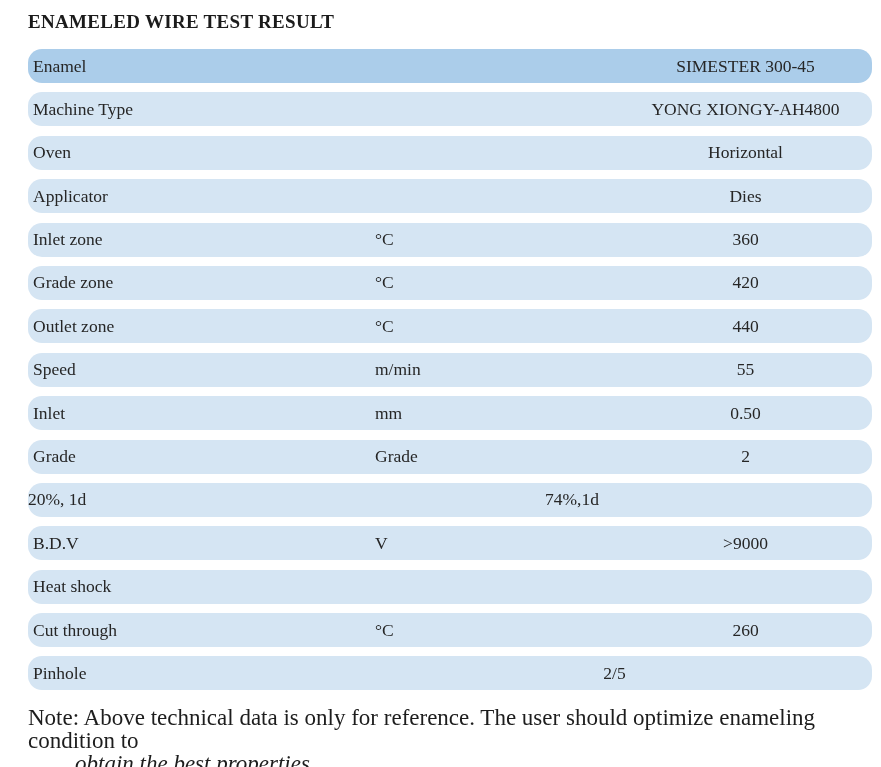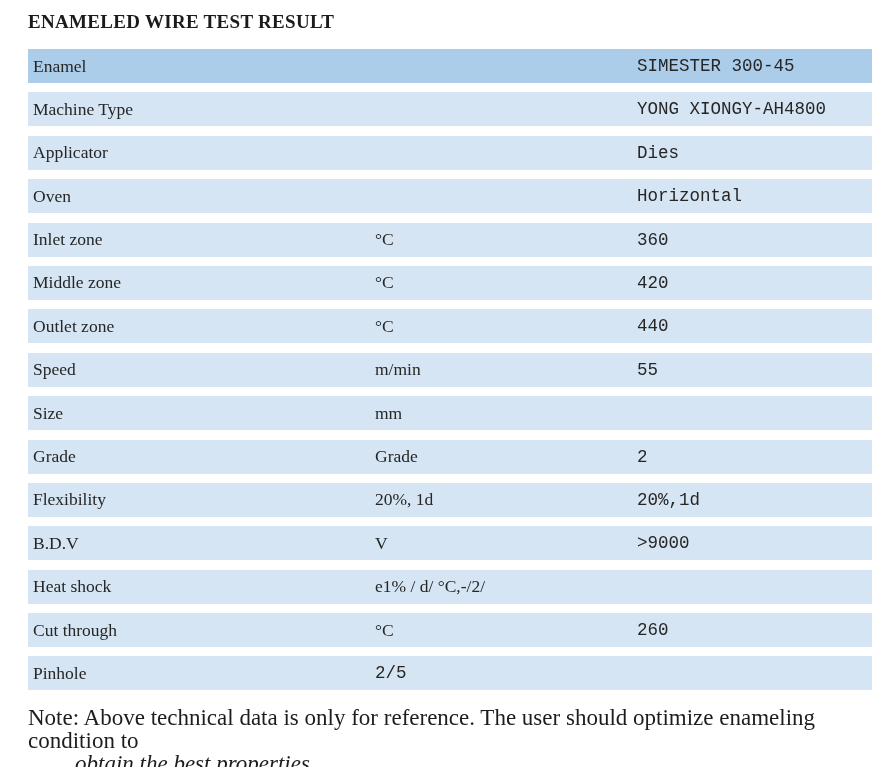--- a/index.html
+++ b/index.html
@@ -32,39 +32,40 @@
     width: 844px;
   }
   .row {
     height: 34px;
     margin-bottom: 9.4px;
     background: #d5e5f3;
     display: flex;
     align-items: center;
     font-size: 17.5px;
     color: #262626;
+    border-radius: 14px;
   }
   .row.highlight {
     background: #abcdea;
   }
   .cell {
     box-sizing: border-box;
     white-space: nowrap;
   }
   .cell.label {
     width: 347px;
     padding-left: 5px;
   }
   .cell.unit {
     width: 262px;
   }
   .cell.value {
     flex: 1;
+    text-align: center;
     padding-right: 18px;
-    font-family: Liberation Mono, monospace;
   }
   .note {
     position: absolute;
     left: 28px;
     top: 706px;
     width: 838px;
     font-size: 23px;
     line-height: 23px;
     color: #1d1d1d;
   }
@@ -85,71 +86,70 @@
         <div class="cell label">Enamel</div>
         <div class="cell unit"></div>
         <div class="cell value">SIMESTER 300-45</div>
       </div>
       <div class="row">
         <div class="cell label">Machine Type</div>
         <div class="cell unit"></div>
         <div class="cell value">YONG XIONGY-AH4800</div>
       </div>
       <div class="row">
+        <div class="cell label">Oven</div>
+        <div class="cell unit"></div>
+        <div class="cell value">Horizontal</div>
+      </div>
+      <div class="row">
         <div class="cell label">Applicator</div>
         <div class="cell unit"></div>
         <div class="cell value">Dies</div>
-      </div>
-      <div class="row">
-        <div class="cell label">Oven</div>
-        <div class="cell unit"></div>
-        <div class="cell value">Horizontal</div>
       </div>
       <div class="row">
         <div class="cell label">Inlet zone</div>
         <div class="cell unit">°C</div>
         <div class="cell value">360</div>
       </div>
       <div class="row">
-        <div class="cell label">Middle zone</div>
+        <div class="cell label">Grade zone</div>
         <div class="cell unit">°C</div>
         <div class="cell value">420</div>
       </div>
       <div class="row">
         <div class="cell label">Outlet zone</div>
         <div class="cell unit">°C</div>
         <div class="cell value">440</div>
       </div>
       <div class="row">
         <div class="cell label">Speed</div>
         <div class="cell unit">m/min</div>
         <div class="cell value">55</div>
       </div>
       <div class="row">
-        <div class="cell label">Size</div>
+        <div class="cell label">Inlet</div>
         <div class="cell unit">mm</div>
+        <div class="cell value">0.50</div>
       </div>
       <div class="row">
         <div class="cell label">Grade</div>
         <div class="cell unit">Grade</div>
         <div class="cell value">2</div>
       </div>
       <div class="row">
-        <div class="cell label">Flexibility</div>
         <div class="cell unit">20%, 1d</div>
-        <div class="cell value">20%,1d</div>
+        <div class="cell value">74%,1d</div>
       </div>
       <div class="row">
         <div class="cell label">B.D.V</div>
         <div class="cell unit">V</div>
         <div class="cell value">&gt;9000</div>
       </div>
       <div class="row">
         <div class="cell label">Heat shock</div>
-        <div class="cell unit">e1% / d/ °C,-/2/</div>
       </div>
       <div class="row">
         <div class="cell label">Cut through</div>
         <div class="cell unit">°C</div>
         <div class="cell value">260</div>
       </div>
       <div class="row">
         <div class="cell label">Pinhole</div>
         <div class="cell value">2/5</div>
       </div>

